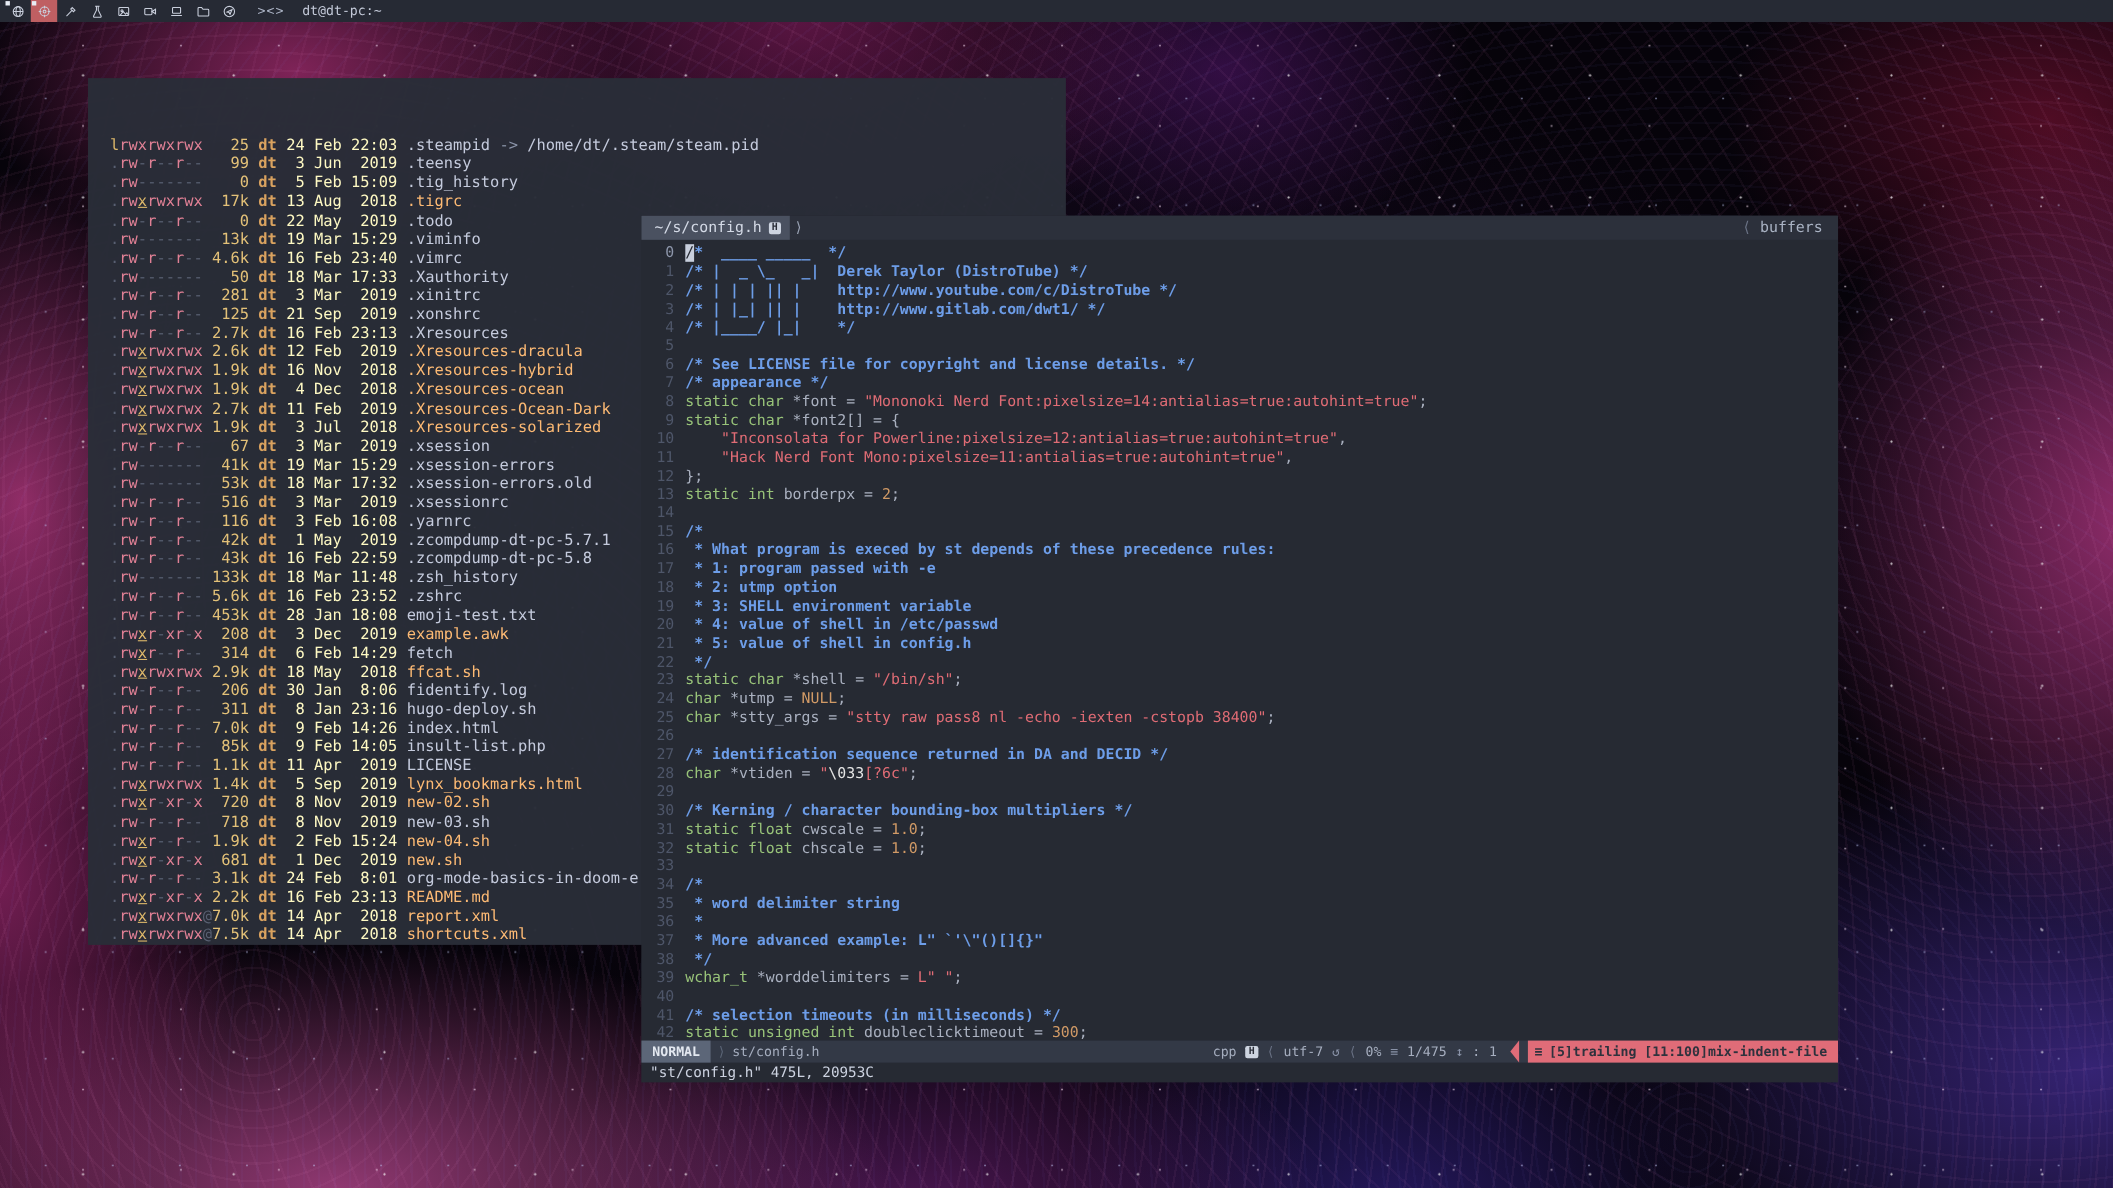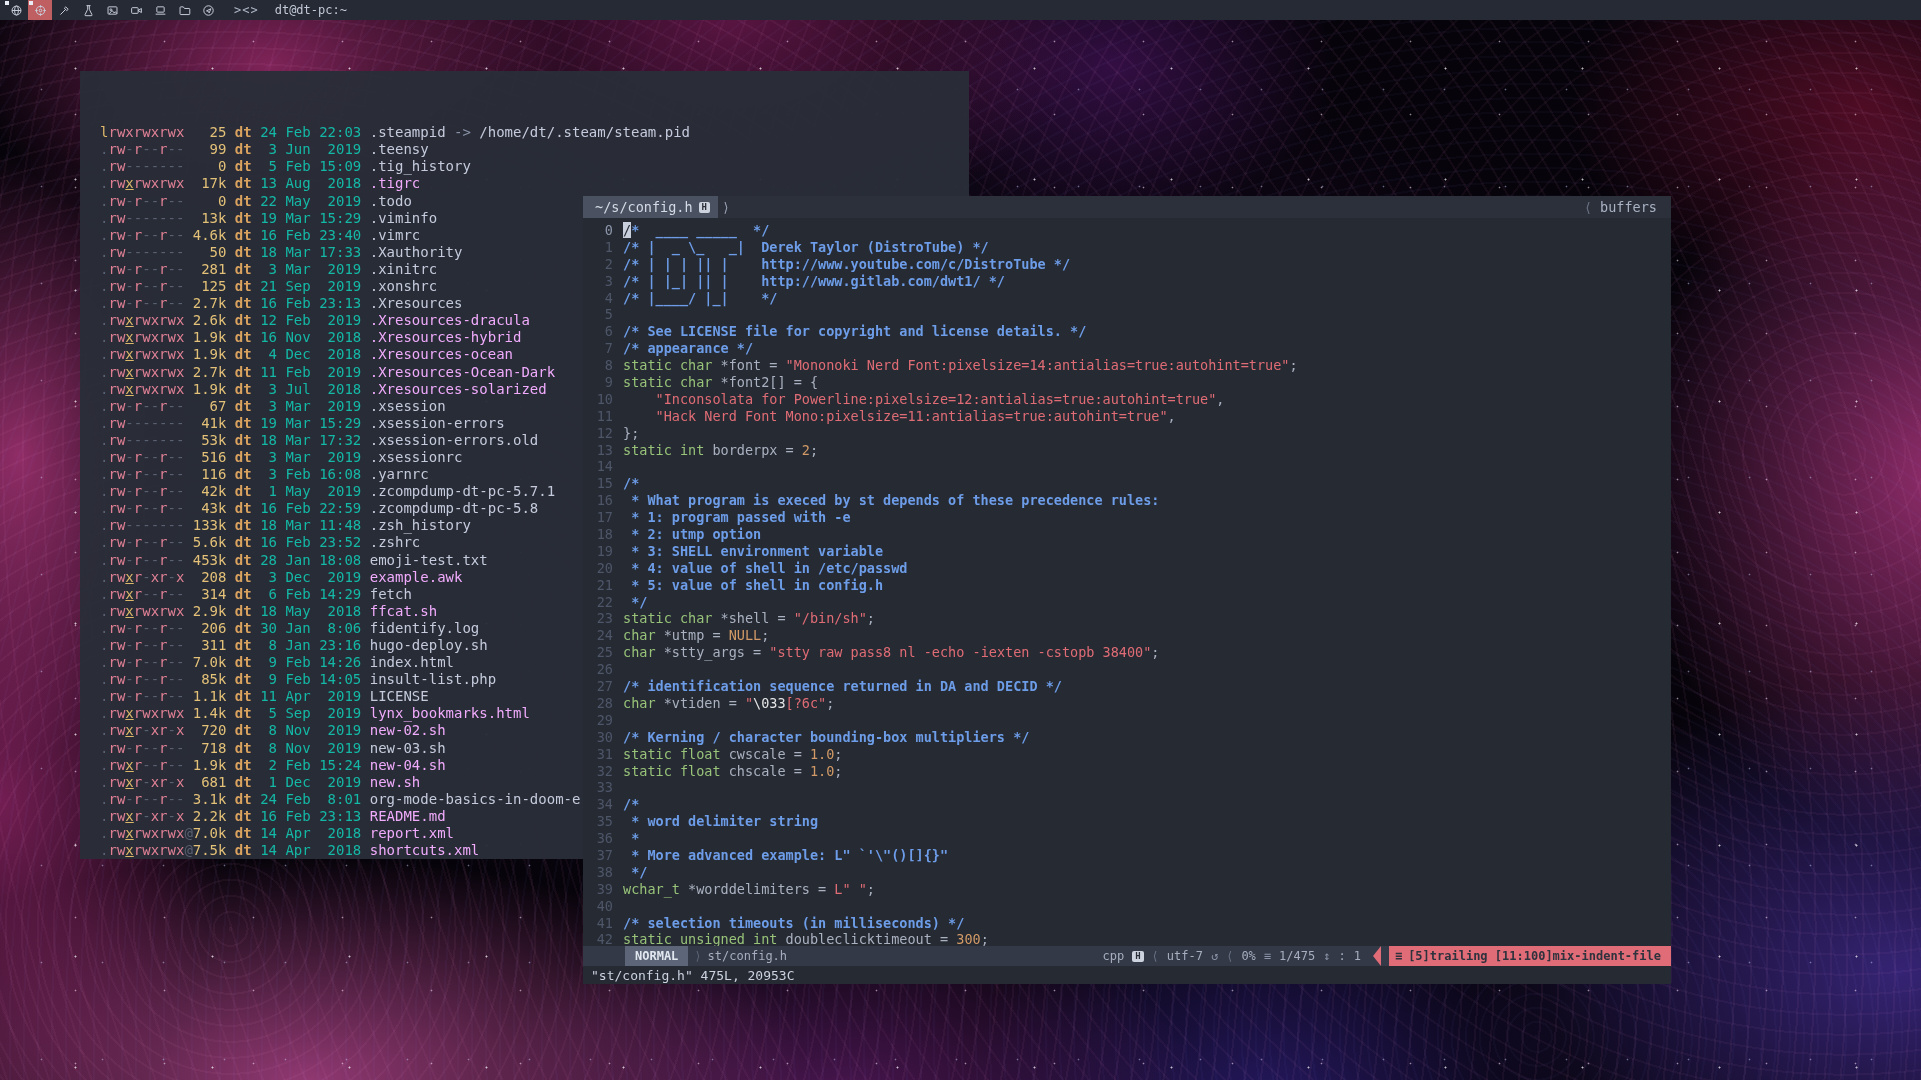--- a/index.html
+++ b/index.html
@@ -46,22 +46,22 @@
   
   .term{position:absolute;left:80px;top:71px;width:889px;height:788px;z-index:10;
         background:rgba(41,45,56,.97);padding:19px 0 0 20px;box-sizing:border-box;
         font-size:14px;line-height:17.1px;white-space:pre;overflow:hidden;}
   .trow{height:17.1px;}
   .t-perm{display:inline-block;width:11ch;}
   .pm-dim{color:#596072;} .pm-r{color:#e08095;} .pm-y{color:#ddb86a;}
   .pm-x{color:#ddb86a;text-decoration:underline;}
   .t-size{display:inline-block;width:4ch;text-align:right;color:#e3c178;}
   .t-own{color:#d9a25f;font-weight:bold;text-align:center;}
-  .t-date{display:inline-block;width:12ch;text-align:right;color:#14b8a6;}
-  .t-name{color:#c5cbdd;} .t-name.exec{color:#f0abfc;}
+  .t-date{display:inline-block;width:12ch;text-align:right;color:#fef9c3;}
+  .t-name{color:#c5cbdd;} .t-name.exec{color:#fdba74;}
   .t-arr{color:#8a93a8;}
 
   
   .vim{position:absolute;left:583px;top:196px;width:1088px;height:788px;z-index:20;
        background:#262a33;box-sizing:border-box;display:flex;flex-direction:column;
        font-size:13.5px;overflow:hidden;}
   .tabbar{height:22px;display:flex;align-items:center;background:#2c303b;flex:0 0 auto;}
   .tab{background:#4a5160;color:#d4dae6;height:22px;display:flex;align-items:center;
        padding:0 8px 0 12px;gap:6px;}
   .tab-chev{color:#9aa3b5;padding:0 4px;font-size:13px;}
@@ -72,21 +72,21 @@
   .code{flex:1 1 auto;padding-top:4px;line-height:16.9px;white-space:pre;overflow:hidden;}
   .cline{height:16.9px;}
   .lnum{display:inline-block;width:30px;text-align:right;padding-right:10px;color:#4e5669;}
   .lnum.cur{color:#8d96ab;}
   .tk-c{color:#6d9de8;font-weight:bold;} .tk-k{color:#98c379;} .tk-i{color:#aab1c0;}
   .tk-s{color:#e06c75;} .tk-n{color:#d19a66;} .tk-e{color:#e5e5e5;text-align:right;}
   .tk-cur{background:#c8cfdd;color:#262a33;}
   .statusbar{flex:0 0 auto;height:20px;background:#333946;display:flex;align-items:center;
              font-size:12px;color:#a6aebf;}
   .st-mode{background:#5c6678;color:#e3e8f0;font-weight:bold;padding:0 10px;height:20px;
-           display:flex;align-items:center;margin-left:42px;}
+           display:flex;align-items:center;}
   .st-mode-chev{color:#5c6678;padding:0 6px;}
   .st-file{color:#a6aebf;}
   .st-right{margin-left:auto;display:flex;align-items:center;gap:8px;}
   .st-sep{color:#6a7285;}
   .st-glyph{color:#8a93a8;}
   .st-arrow{width:0;height:0;border-top:10px solid transparent;border-bottom:10px solid transparent;
             border-right:8px solid #e06c78;margin-left:4px;}
   .st-warn{background:#e06c78;color:#2e323d;height:20px;display:flex;align-items:center;
            padding:0 10px 0 6px;gap:6px;font-weight:bold;}
   .msgline{flex:0 0 auto;height:18px;display:flex;align-items:center;color:#ccd2e0;

